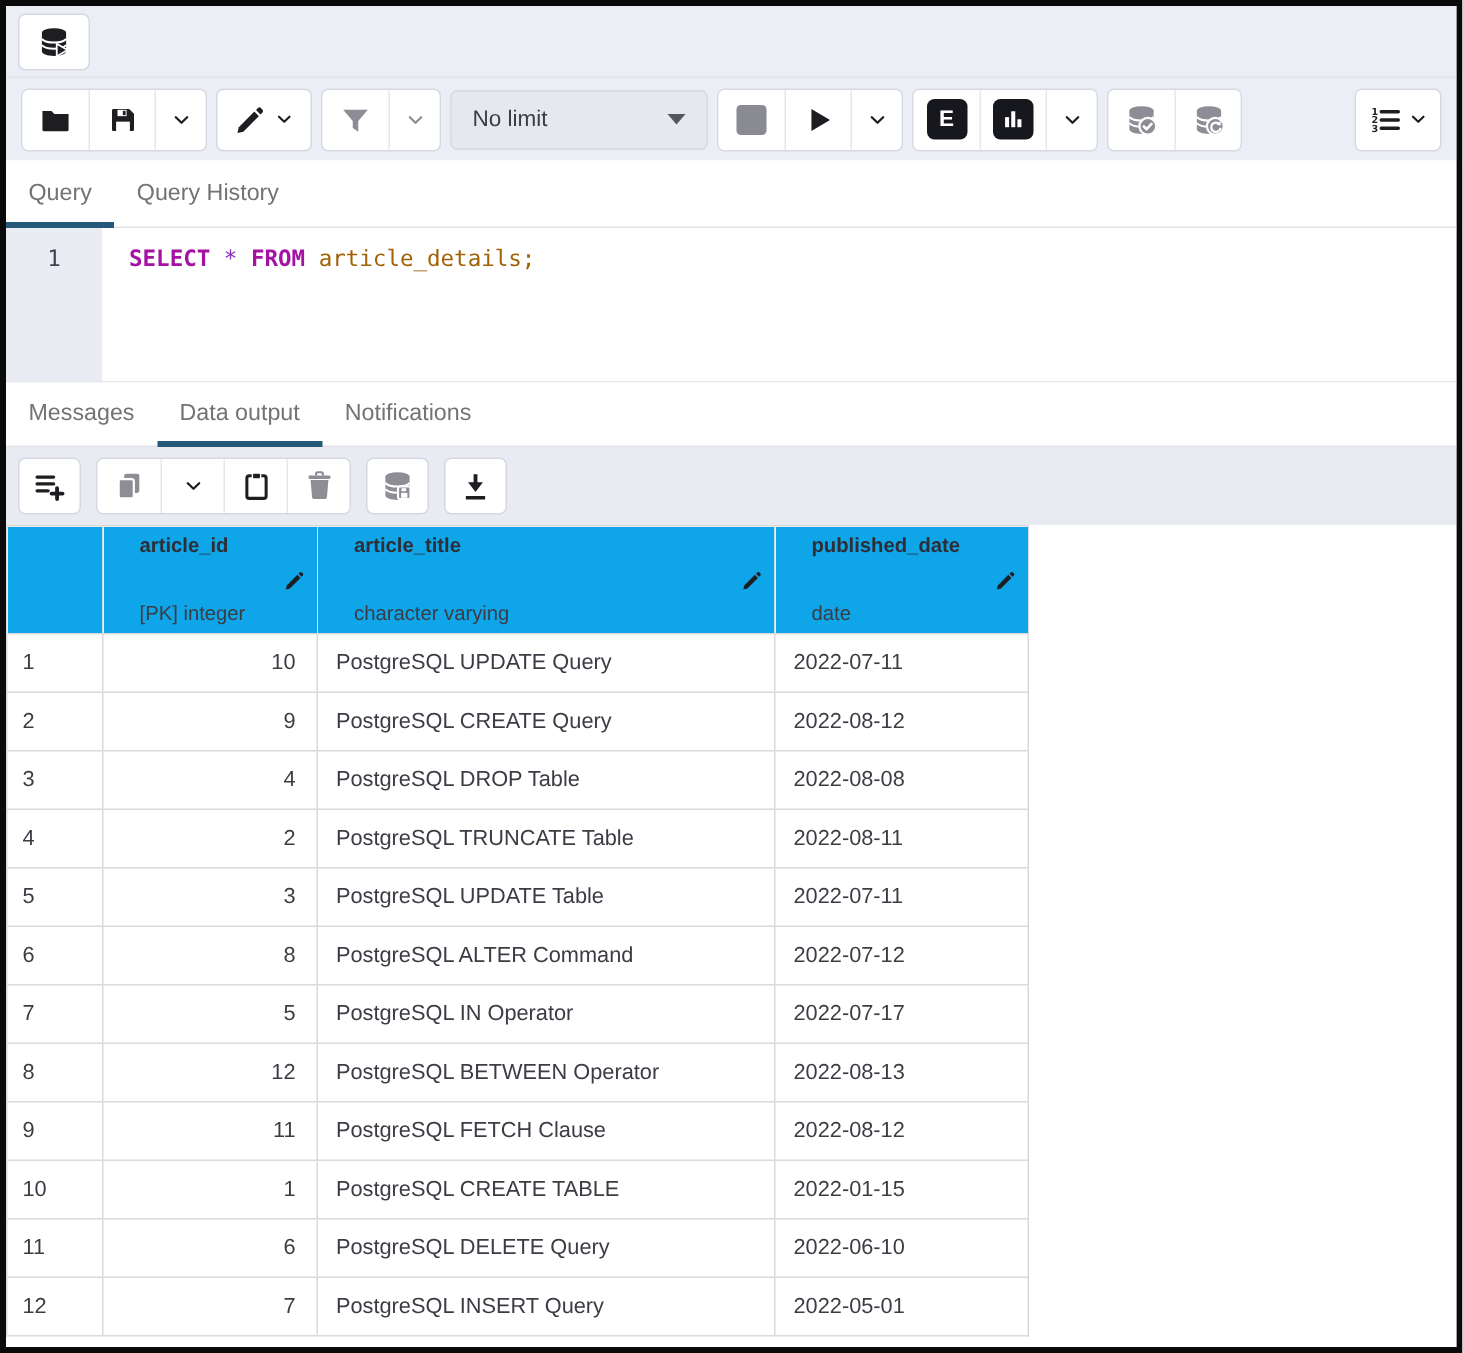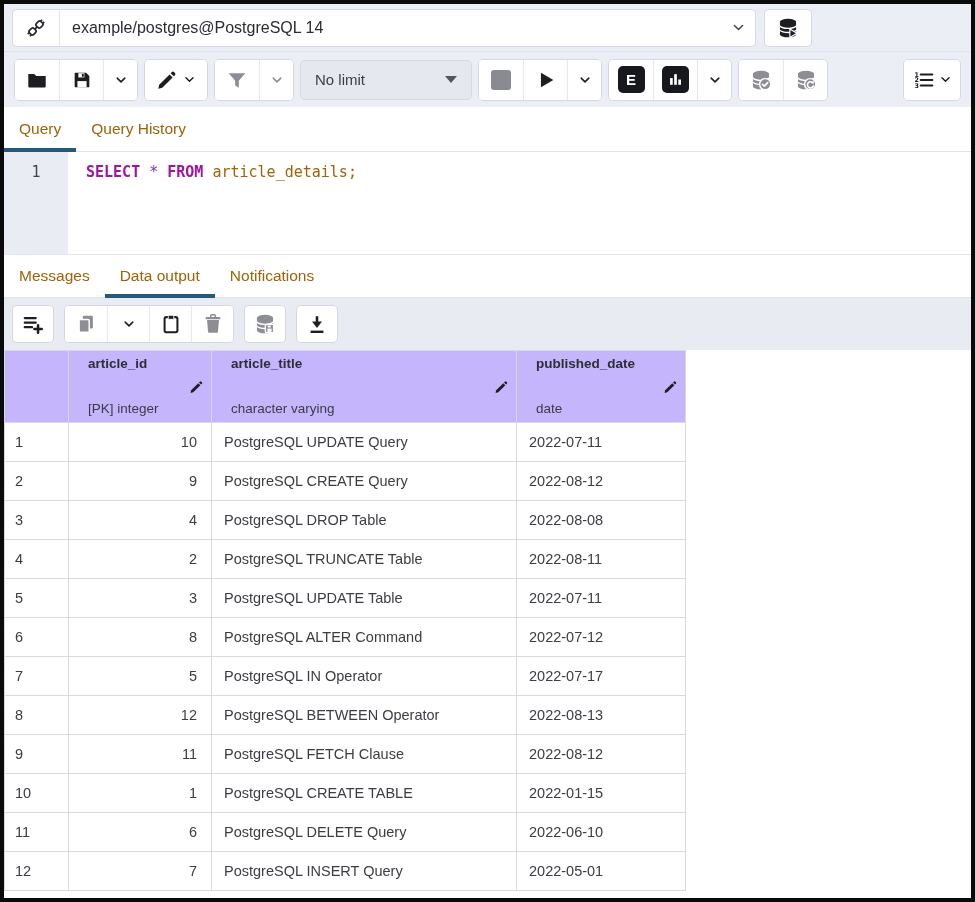--- a/index.html
+++ b/index.html
@@ -40,21 +40,21 @@
   .sq{width:20px;height:20px;background:#8a8a92;border-radius:3px;}
   .dark{width:27px;height:27px;background:#17181d;border-radius:5px;display:flex;align-items:center;
         justify-content:center;color:#fff;font-weight:bold;font-size:15px;}
   .dark svg{width:17px;height:17px;}
   .macros-grp{margin-left:auto;}
   .macros-btn{gap:4px;min-width:56px;}
 
   
   .tabs{flex:none;display:flex;background:#fff;border-bottom:1px solid #e3e3e8;}
   .q-tabs{height:44px;} .o-tabs{height:42px;}
-  .tab{padding:0 15px;display:flex;align-items:center;font-size:15.5px;color:#a16207;
+  .tab{padding:0 15px;display:flex;align-items:center;font-size:15.5px;color:#737373;
        position:relative;cursor:pointer;}
   .tab.active::after{content:'';position:absolute;left:0;right:0;bottom:-1px;height:4px;background:#26587a;}
 
   
   .editor{height:102px;flex:none;display:flex;background:#fff;border-bottom:1px solid #e6e6ea;}
   .gutter{width:64px;flex:none;background:#e9ecf2;color:#3f4550;text-align:center;
           font-family:"DejaVu Sans Mono",monospace;font-size:15px;padding-top:11px;box-sizing:border-box;}
   .code{flex:1;font-family:"DejaVu Sans Mono",monospace;font-size:15px;padding:11px 0 0 18px;
         white-space:pre;color:#14141c;cursor:text;}
   .kw{color:#a312a3;font-weight:bold;}
@@ -65,22 +65,22 @@
   .res-toolbar{height:52px;flex:none;background:#e9ebf2;display:flex;align-items:center;
                padding:0 8px;gap:10px;}
   .res-toolbar .btn{height:38px;min-width:42px;}
   .res-toolbar .grp .btn{height:36px;}
 
   
   .grid-area{flex:1;background:#fff;overflow:hidden;}
   table.grid{border-collapse:collapse;table-layout:fixed;width:681px;font-size:14.5px;color:#3c3c44;}
   .grid th,.grid td{border:1px solid #d9d9de;box-sizing:border-box;}
   .grid thead tr{height:56px;}
-  .grid th{text-align:left;vertical-align:middle;padding:4px 26px 4px 19px;position:relative;
-           background:#c4b5fd;font-weight:normal;cursor:pointer;}
+  .grid th{text-align:left;vertical-align:middle;padding:4px 26px 4px 24px;position:relative;
+           background:#0ea5e9;font-weight:normal;cursor:pointer;}
   .th-name{font-weight:bold;font-size:13.5px;color:#2e2e36;line-height:1.35;}
   .th-type{font-size:13.5px;color:#3c3c44;line-height:1.35;margin-top:27px;}
   .th-pencil{position:absolute;right:7px;top:50%;transform:translateY(-50%);width:15px;height:15px;color:#1d1d22;}
   .grid tbody tr{height:39px;}
   .grid td{padding:0 12px;cursor:cell;}
   .grid td.rn{padding:0 10px;cursor:pointer;}
   .grid td.num{text-align:right;padding-right:14px;}
   .col-rn{width:64px;} .col-id{width:143px;} .col-title{width:305px;} .col-date{width:169px;}
 </style>
 </head>
@@ -191,33 +191,20 @@
         <rect x="12.4" y="12.4" width="9" height="9" rx="1.2" fill="currentColor" stroke="#fff" stroke-width="1.5"></rect>
         <rect x="14.6" y="17" width="4.6" height="3.6" fill="#fff"></rect>
         <rect x="14.9" y="13.6" width="3.4" height="2.2" fill="#fff"></rect>
       </symbol>
   </defs>
 </svg>
 
 <div class="screen">
 
   <div class="conn-bar">
-    <div class="conn-select">
-      <span class="conn-ic">
-          <svg>
-            <use href="#i-plug"></use>
-          </svg>
-        </span>
-      <span class="conn-label">example/postgres@PostgreSQL 14</span>
-      <span class="conn-chev">
-          <svg>
-            <use href="#i-chev"></use>
-          </svg>
-        </span>
-    </div>
     <button class="btn conn-new ena">
         <svg>
           <use href="#i-dbnew"></use>
         </svg>
       </button>
   </div>
 
   <div class="toolbar">
     <div class="grp">
       <button class="btn ena">

